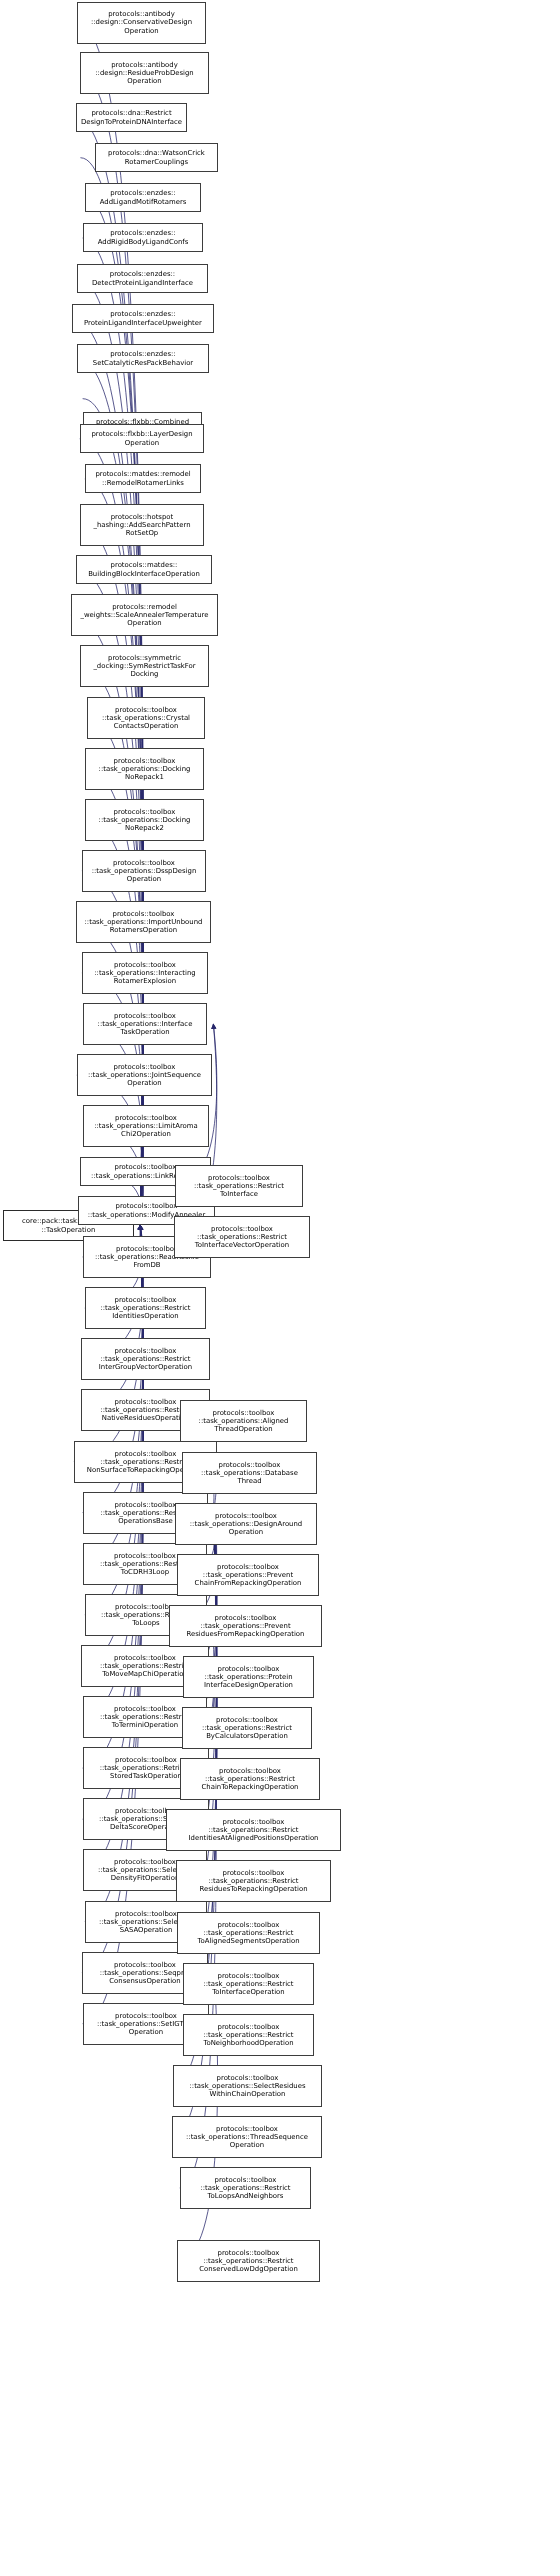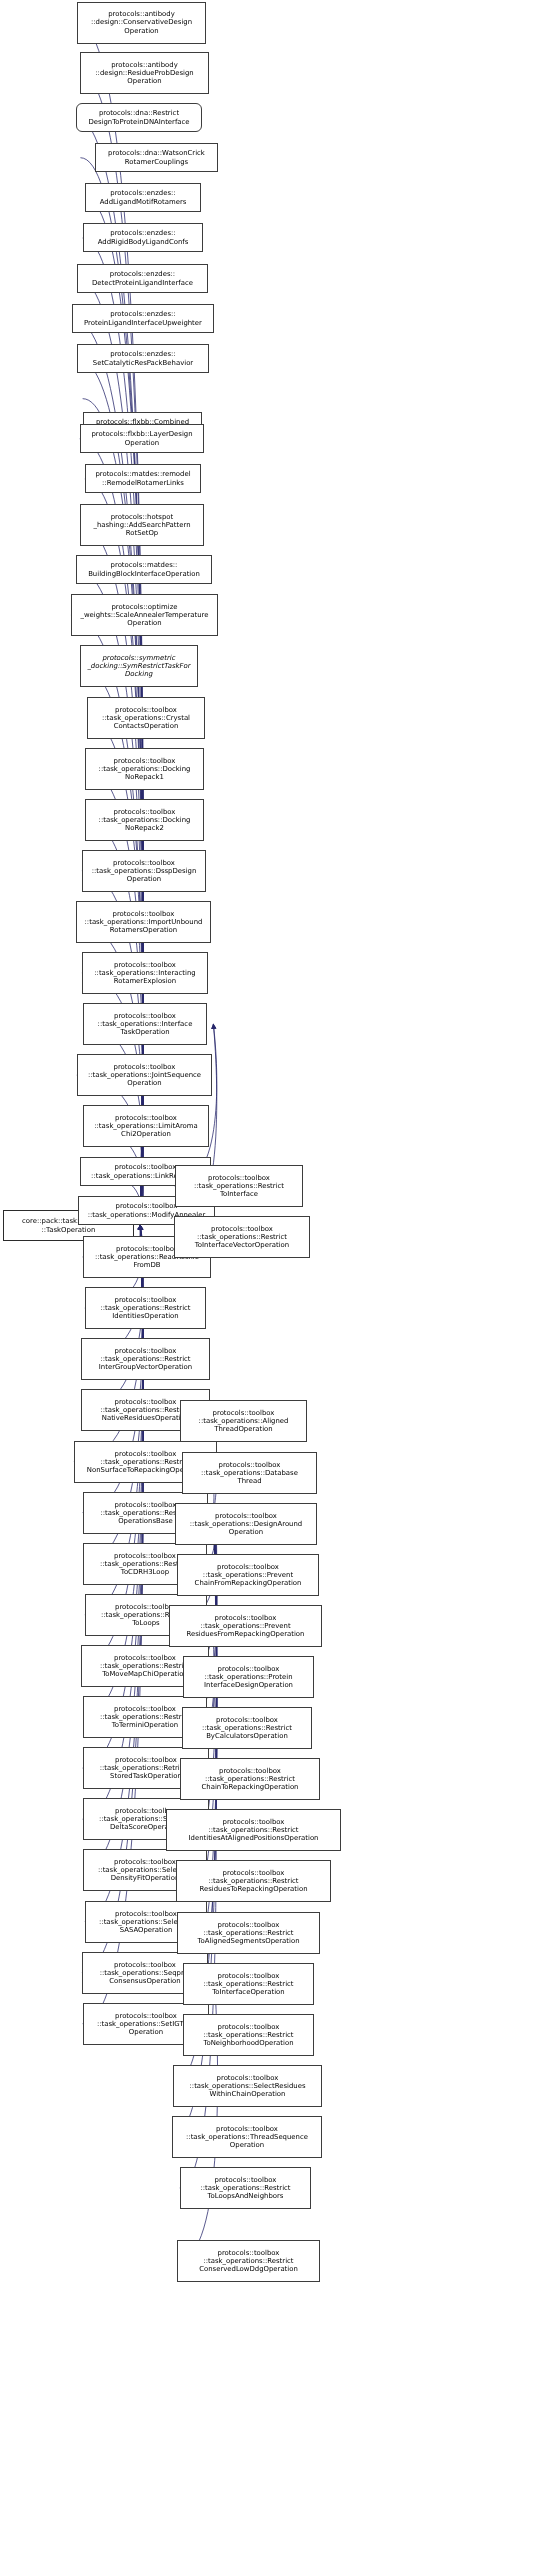--- a/index.html
+++ b/index.html
@@ -99,21 +99,21 @@
       <path d="M 243 3096.5 C 307 3096.5, 301 2820, 293 2701.5" fill="none" stroke="#27276b" stroke-width="1.05" marker-end="url(#arrow)"></path>
     </svg>
 <div class="node root" style="left: 2.9px; top: 1210px; width: 131px; height: 31px;"><span>core::pack::task::operation
 ::TaskOperation</span></div>
     <div class="node" style="left: 77px; top: 1.5px; width: 129px; height: 42px;"><span>protocols::antibody
 ::design::ConservativeDesign
 Operation</span></div>
     <div class="node" style="left: 80px; top: 52px; width: 129px; height: 42px;"><span>protocols::antibody
 ::design::ResidueProbDesign
 Operation</span></div>
-    <div class="node" style="left: 76px; top: 103px; width: 126px; height: 29px; border-radius: 6px;"><span>protocols::dna::Restrict
+    <div class="node" style="left: 76px; top: 103px; width: 111px; height: 29px;"><span>protocols::dna::Restrict
 DesignToProteinDNAInterface</span></div>
     <div class="node" style="left: 80px; top: 143px; width: 123px; height: 29px; margin-left: 15px;"><span>protocols::dna::WatsonCrick
 RotamerCouplings</span></div>
     <div class="node" style="left: 85px; top: 183px; width: 116px; height: 29px;"><span>protocols::enzdes::
 AddLigandMotifRotamers</span></div>
     <div class="node" style="left: 83px; top: 223px; width: 120px; height: 29px;"><span>protocols::enzdes::
 AddRigidBodyLigandConfs</span></div>
     <div class="node" style="left: 77px; top: 264px; width: 131px; height: 29px;"><span>protocols::enzdes::
 DetectProteinLigandInterface</span></div>
     <div class="node" style="left: 72px; top: 304px; width: 142px; height: 29px;"><span>protocols::enzdes::
@@ -124,24 +124,24 @@
 TaskOperation</span></div>
     <div class="node" style="left: 80px; top: 424px; width: 124px; height: 29px; justify-content: center;"><span>protocols::flxbb::LayerDesign
 Operation</span></div>
     <div class="node" style="left: 85px; top: 464px; width: 116px; height: 29px;"><span>protocols::matdes::remodel
 ::RemodelRotamerLinks</span></div>
     <div class="node" style="left: 80px; top: 504px; width: 124px; height: 42px;"><span>protocols::hotspot
 _hashing::AddSearchPattern
 RotSetOp</span></div>
     <div class="node" style="left: 76px; top: 555px; width: 136px; height: 29px; align-items: center;"><span>protocols::matdes::
 BuildingBlockInterfaceOperation</span></div>
-    <div class="node" style="left: 71px; top: 594px; width: 147px; height: 42px;"><span>protocols::optimize
+    <div class="node" style="left: 71px; top: 594px; width: 147px; height: 42px;"><span>protocols::remodel
 _weights::ScaleAnnealerTemperature
 Operation</span></div>
-    <div class="node" style="left: 80px; top: 645px; width: 118px; height: 42px; font-style: italic;"><span>protocols::symmetric
+    <div class="node" style="left: 80px; top: 645px; width: 129px; height: 42px;"><span>protocols::symmetric
 _docking::SymRestrictTaskFor
 Docking</span></div>
     <div class="node" style="left: 87px; top: 697px; width: 118px; height: 42px;"><span>protocols::toolbox
 ::task_operations::Crystal
 ContactsOperation</span></div>
     <div class="node" style="left: 85px; top: 748px; width: 119px; height: 42px;"><span>protocols::toolbox
 ::task_operations::Docking
 NoRepack1</span></div>
     <div class="node" style="left: 85px; top: 799px; width: 119px; height: 42px;"><span>protocols::toolbox
 ::task_operations::Docking

